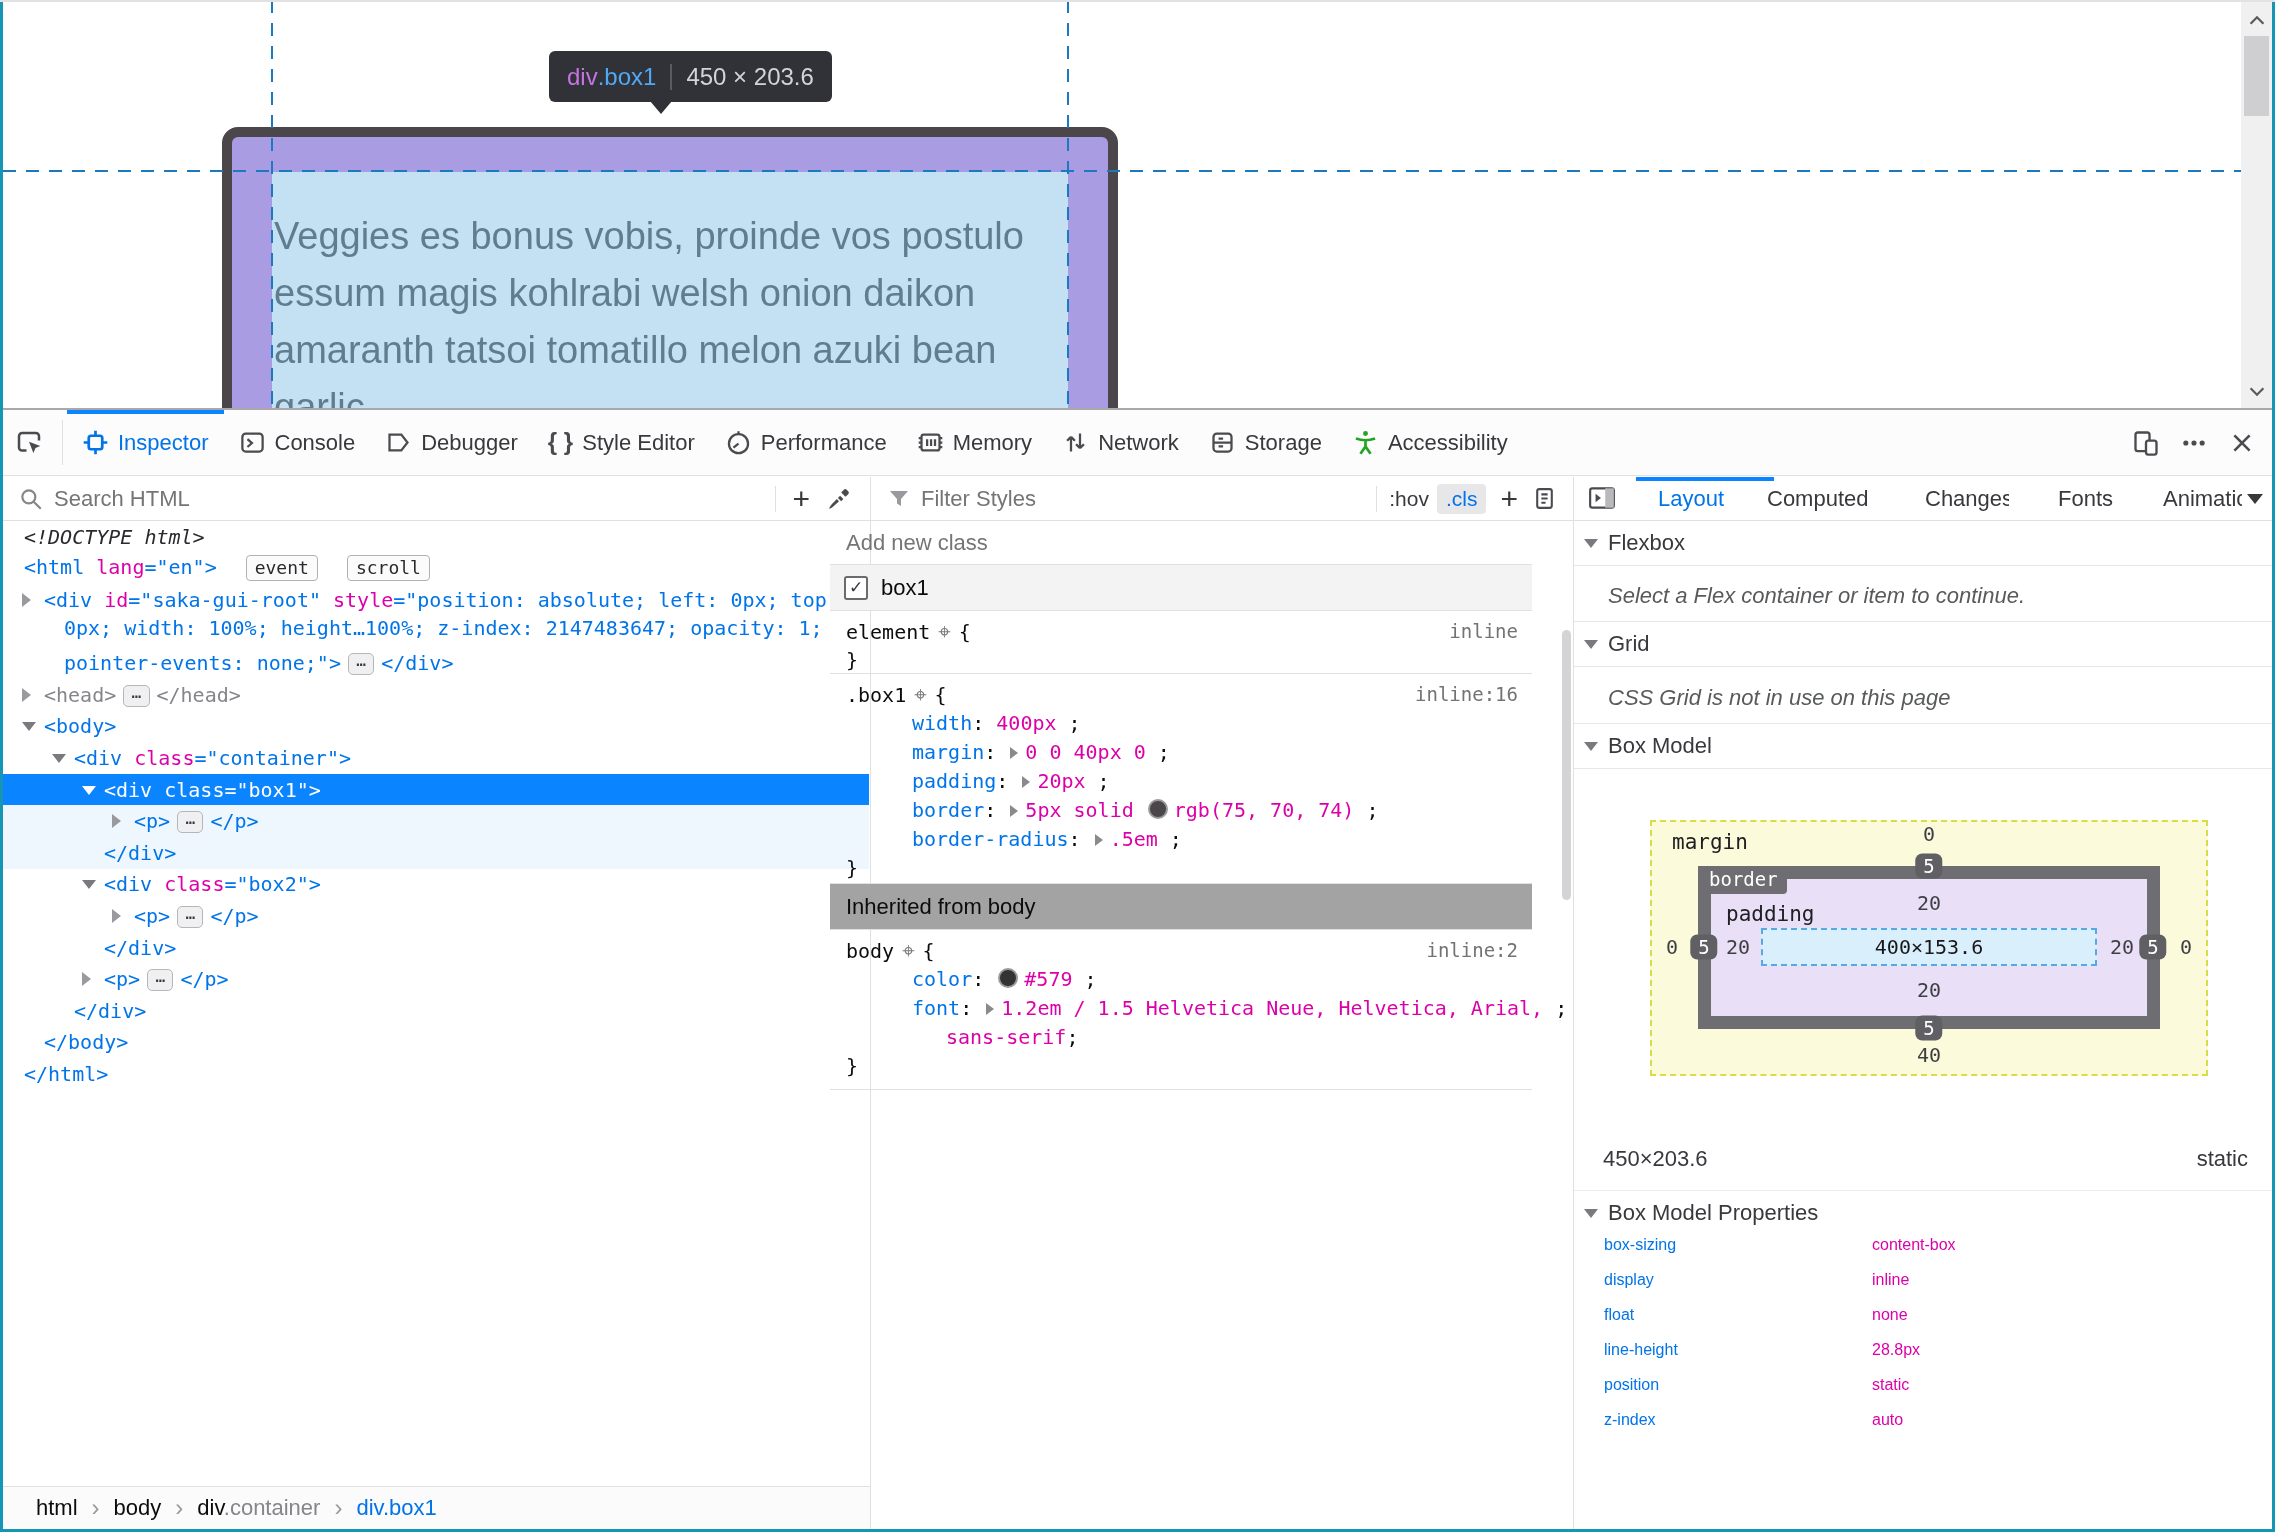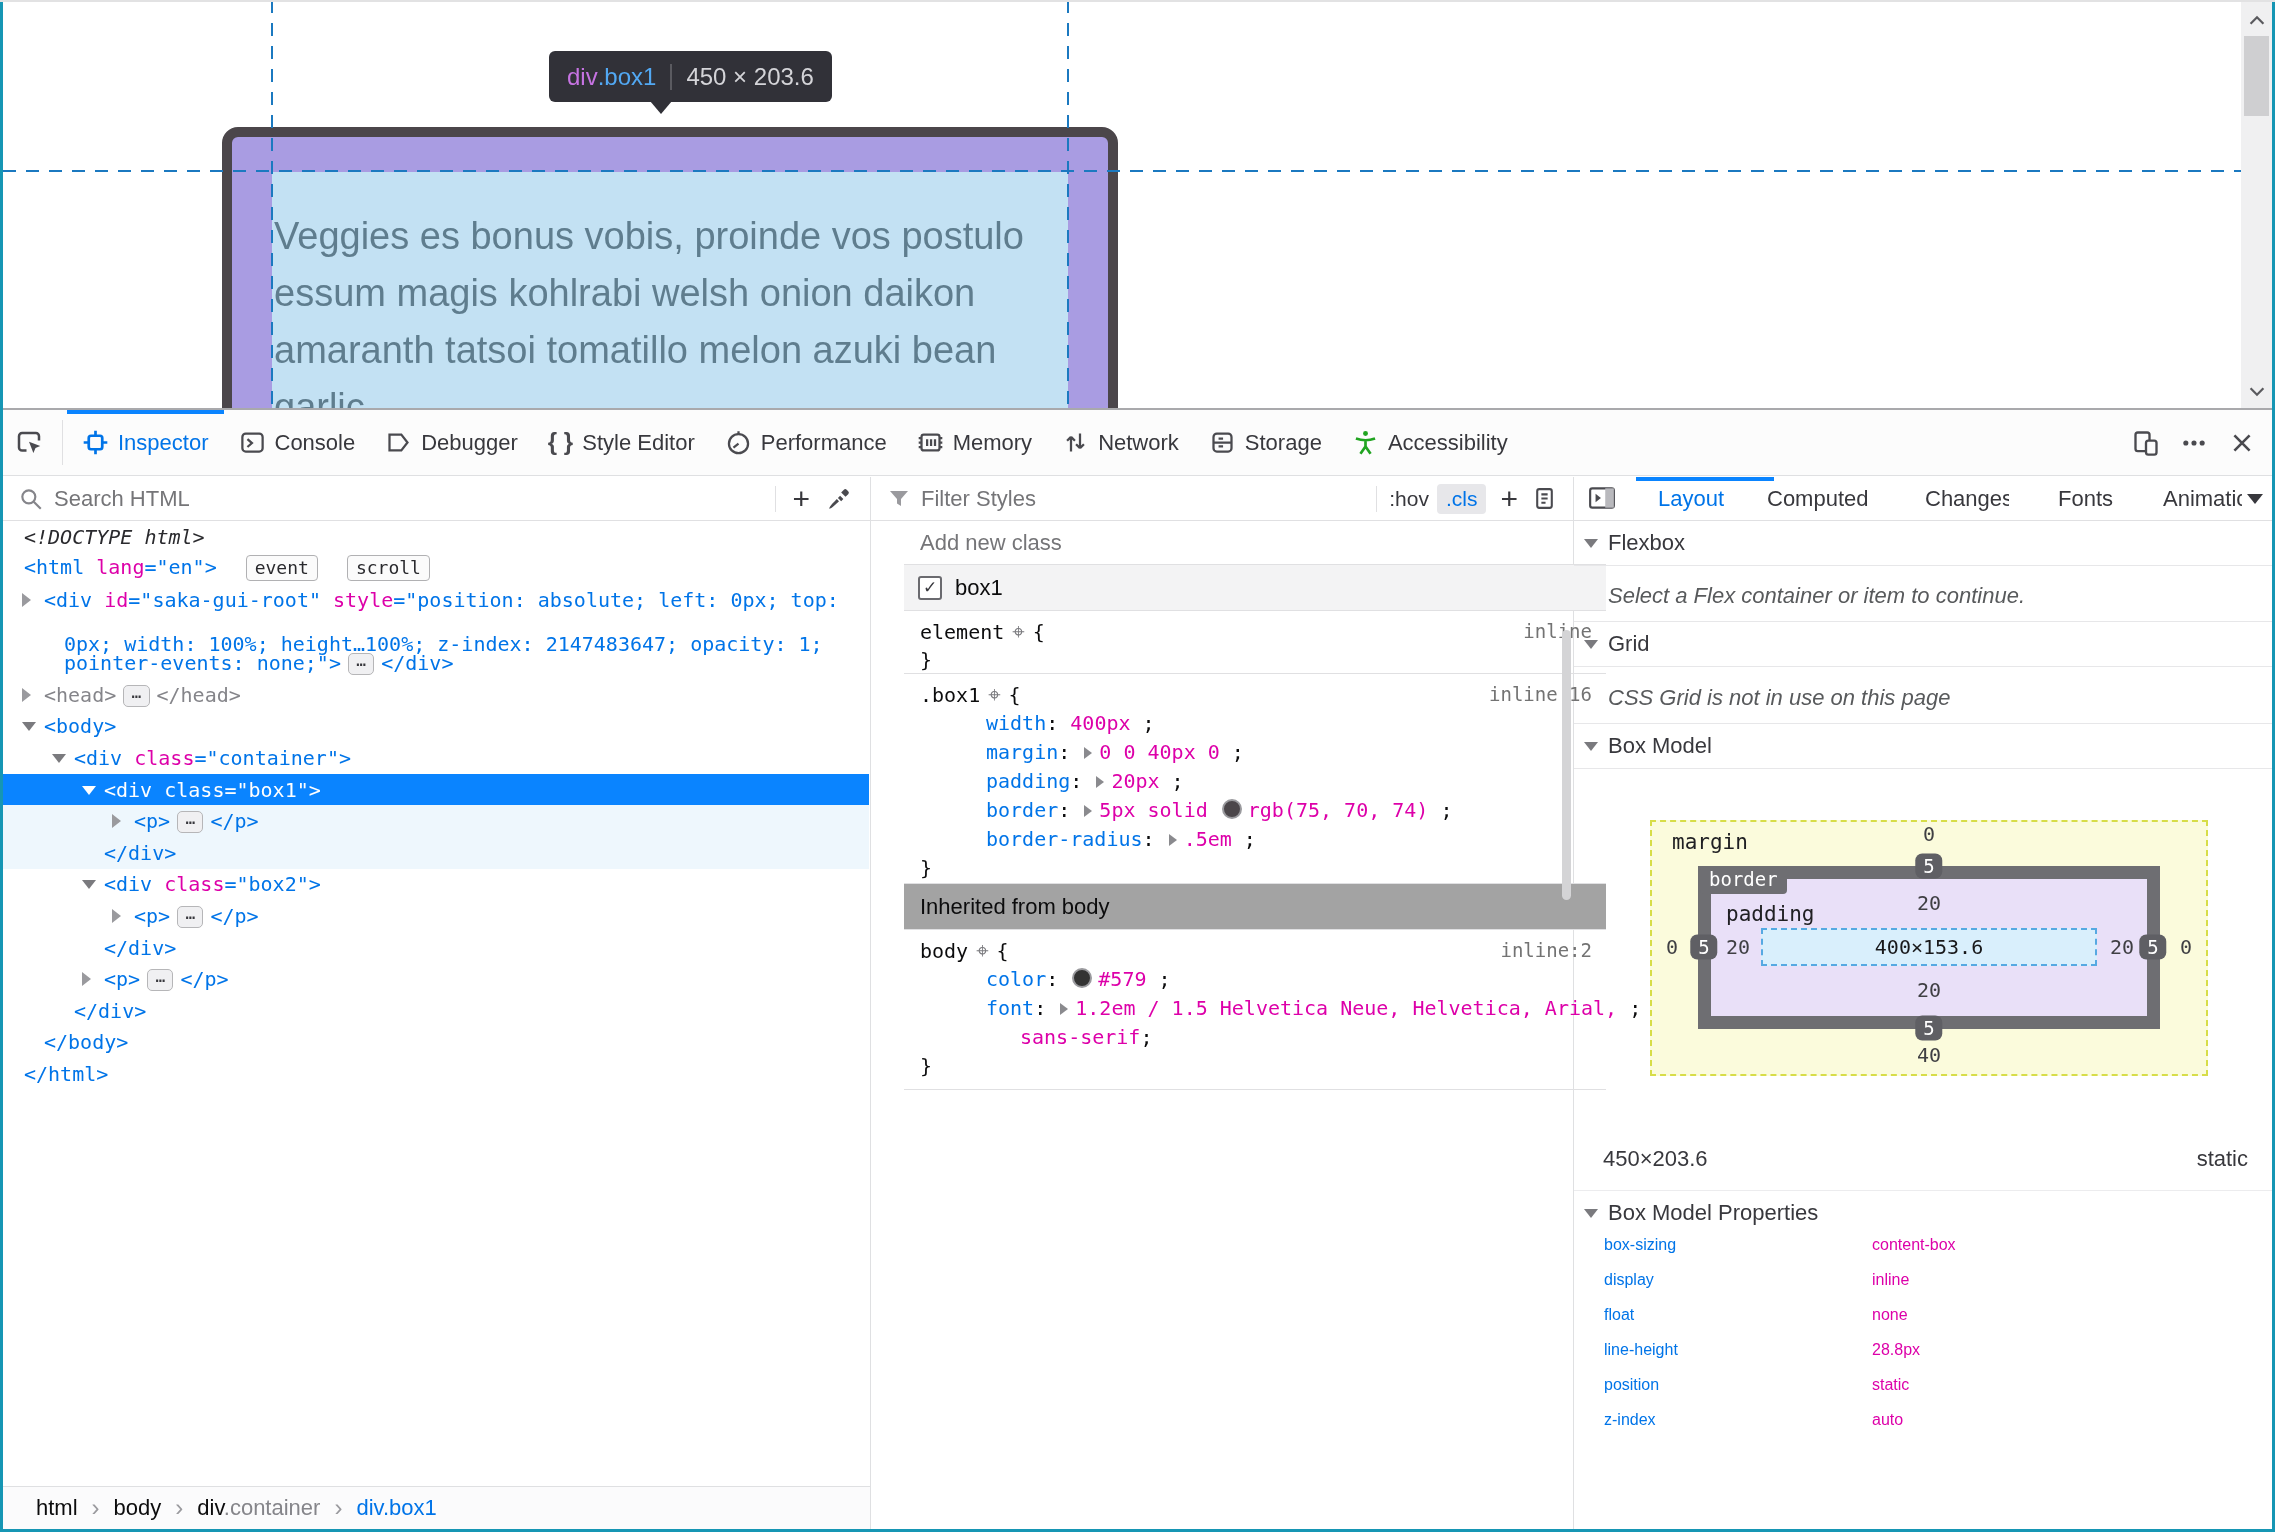--- a/index.html
+++ b/index.html
@@ -88,21 +88,21 @@
 
   
   #breadcrumb{left:0;top:1486px;width:870px;height:43px;border-top:1px solid #dfe0e2;background:#fbfbfc;
               display:flex;align-items:center;padding-left:36px;box-sizing:border-box;font-size:22px;}
   .bc-item{cursor:pointer;color:#0c0c0d;}
   .bc-item .bc-suffix{color:#85858a;}
   .bc-item.selected{color:var(--accent);}
   .bc-sep{color:#9a9a9e;margin:0 14px;font-size:24px;}
 
   
-  #rules-area{left:904px;top:0;width:702px;height:1181px;}
+  #rules-area{left:830px;top:0;width:702px;height:1181px;}
   #addclass-row{position:absolute;left:0;top:521px;width:702px;height:44px;border-bottom:1px solid #e0e0e2;
                 display:flex;align-items:center;padding-left:16px;box-sizing:border-box;}
   #classtoggle-row{position:absolute;left:0;top:565px;width:702px;height:46px;border-bottom:1px solid #e0e0e2;
                    background:#f3f3f4;display:flex;align-items:center;gap:13px;padding-left:14px;box-sizing:border-box;}
   #class-checkbox{width:20px;height:20px;border:2px solid #6a6a6f;border-radius:3px;background:#fff;
                   display:flex;align-items:center;justify-content:center;font-size:17px;color:#38383d;cursor:pointer;}
   #classtoggle-label{font-size:22px;color:#0c0c0d;}
   .rule{position:absolute;left:0;width:702px;border-bottom:1px solid #e0e0e2;box-sizing:border-box;
         font-family:"DejaVu Sans Mono",monospace;font-size:20px;padding-top:6px;}
   .rule-line{position:relative;height:29px;line-height:29px;padding-left:16px;white-space:nowrap;}
@@ -342,21 +342,21 @@
   <div class="tree-row" style="top: 521px; height: 31.6px;">
         <span class="code" style="padding-left: 24px;"><span class="tk-d">&lt;!DOCTYPE html&gt;</span></span>
       </div>
       <div class="tree-row" style="top: 552.6px; height: 31.6px;">
         <span class="code" style="padding-left: 24px;"><span class="tk-t">&lt;html</span><span class="tk-p"> </span><span class="tk-a">lang</span><span class="tk-t">="en"&gt;</span><span class="event-badge">event</span><span class="event-badge">scroll</span></span>
       </div>
       <div class="tree-row" style="top: 584.2px; height: 31.6px;">
         <span class="twisty closed" style="left: 22px;"></span>
         <span class="code" style="padding-left: 44px;"><span class="tk-t">&lt;div</span><span class="tk-p"> </span><span class="tk-a">id</span><span class="tk-t">="saka-gui-root"</span><span class="tk-p"> </span><span class="tk-a">style</span><span class="tk-t">="position: absolute; left: 0px; top:</span></span>
       </div>
-      <div class="tree-row" style="top: 628px; height: 31.6px;">
+      <div class="tree-row" style="top: 612px; height: 31.6px;">
         <span class="code" style="padding-left: 64px;"><span class="tk-t">0px; width: 100%; height…100%; z-index: 2147483647; opacity: 1;</span></span>
       </div>
       <div class="tree-row" style="top: 647.4px; height: 31.6px;">
         <span class="code" style="padding-left: 64px;"><span class="tk-t">pointer-events: none;"&gt;</span><span class="ellipsis-badge">⋯</span><span class="tk-t">&lt;/div&gt;</span></span>
       </div>
       <div class="tree-row" style="top: 679px; height: 31.6px;">
         <span class="twisty closed" style="left: 22px;"></span>
         <span class="code" style="padding-left: 44px;"><span class="tk-g">&lt;head&gt;</span><span class="ellipsis-badge">⋯</span><span class="tk-g">&lt;/head&gt;</span></span>
       </div>
       <div class="tree-row" style="top: 710.6px; height: 31.6px;">

